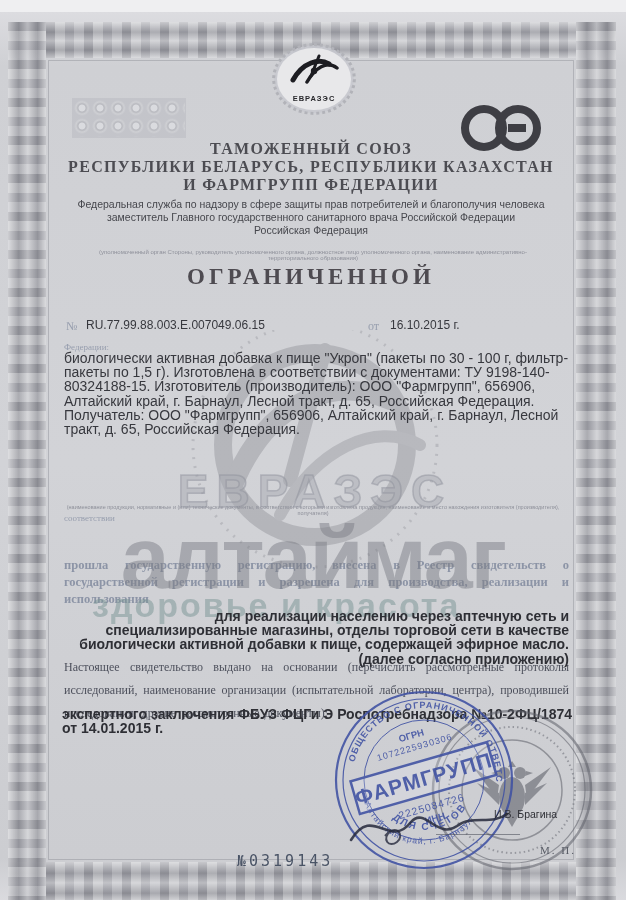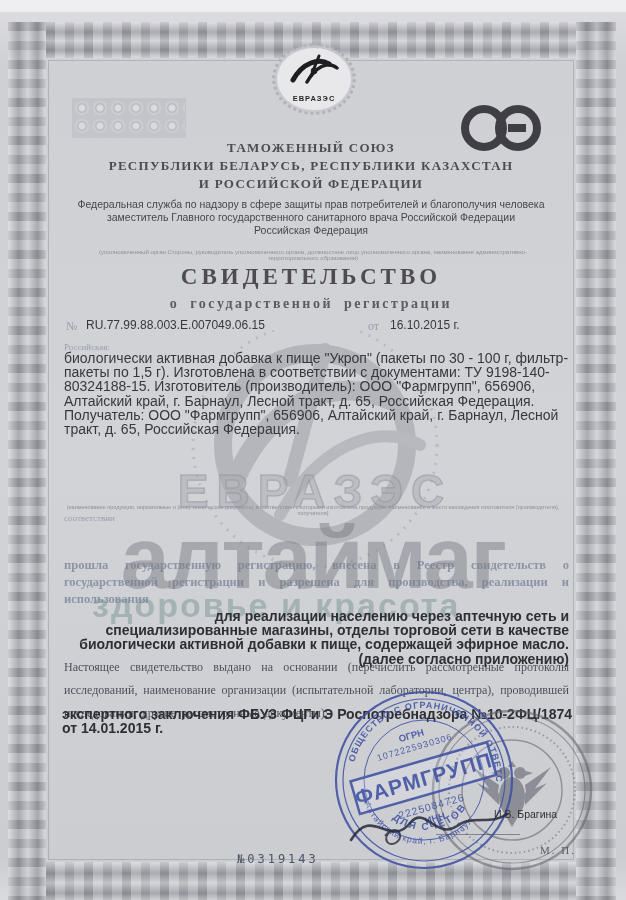--- a/index.html
+++ b/index.html
@@ -20,34 +20,34 @@
   .ts-logo{width:74px;height:62px;border-radius:50%;background:#e8e8ea;
            outline:3px dotted #b2b3b9;outline-offset:2px;
            box-shadow:0 0 0 3px rgba(200,201,207,.9);text-align:center;}
   .ts-logo .lbl{position:absolute;left:0;right:0;bottom:7px;font-size:7.5px;font-weight:bold;
                 letter-spacing:1px;color:#28282c;}
   .rosette{background-image:radial-gradient(circle at 9px 9px,#dcdde1 3px,#b4b5bb 4px,#cfd0d4 6px,#c2c3c9 8px);
            background-size:18px 18px;border:1px solid #c2c3c9;opacity:.85;}
   
   .ser{font-family:"Liberation Serif",serif;}
   .ctr{text-align:center;left:52px;right:56px;}
-  .h-main{font-weight:bold;font-size:13px;letter-spacing:1.3px;color:#4c4c52;}
+  .h-main{font-weight:bold;font-size:16px;letter-spacing:1.3px;color:#4c4c52;}
   .h-sub{font-size:10.5px;color:#46474d;}
   .micro{font-size:6px;color:#8e909a;filter:blur(.55px);text-align:center;}
   .title{font-weight:bold;font-size:23px;letter-spacing:4px;color:#4e4b51;}
   .subtitle{font-weight:bold;font-size:14px;letter-spacing:2.5px;word-spacing:5px;color:#5d5b64;}
   .faded-lbl{font-family:"Liberation Serif",serif;font-size:9px;color:#979eae;filter:blur(.4px);}
   .typed{font-size:14px;line-height:14.2px;color:#37383e;}
   .typed-b{font-weight:bold;color:#2e2f35;}
   .ghost-par{font-family:"Liberation Serif",serif;font-weight:bold;font-size:12.5px;line-height:17px;
              color:#8c94a6;text-align:justify;filter:blur(.3px);word-spacing:5px;}
   .ser-par{font-family:"Liberation Serif",serif;font-size:12px;line-height:23px;color:#4d505c;
            text-align:justify;word-spacing:2px;}
   .note{font-family:"Liberation Serif",serif;font-size:9.5px;line-height:12px;color:#575a64;text-align:justify;}
-  .blankno{font-family:"DejaVu Sans Mono",monospace;font-size:12px;letter-spacing:3px;color:#4a5466;}
+  .blankno{font-family:"DejaVu Sans Mono",monospace;font-size:15px;letter-spacing:3px;color:#4a5466;}
   
   .wm-brand{font-size:88px;font-weight:bold;letter-spacing:-2px;line-height:1;
             color:rgba(122,123,131,.48);text-align:center;z-index:2;}
   .wm-tag{font-size:34px;font-weight:bold;letter-spacing:2px;color:rgba(120,148,148,.50);z-index:2;}
   .wm-evrazes{font-size:46px;font-weight:bold;letter-spacing:8px;color:rgba(168,170,178,.50);
               -webkit-text-stroke:1.5px rgba(140,142,152,.45);text-align:center;z-index:1;}
   .z3{z-index:3;} .z4{z-index:4;} .z5{z-index:5;}
   .sig-line{height:1px;background:rgba(70,72,84,.55);}
   .signer-name{font-size:10.5px;color:#2e2f35;}
   .mp{font-family:"Liberation Serif",serif;font-size:11px;letter-spacing:2px;color:#565a64;}
@@ -76,35 +76,34 @@
   <div class="abs rosette" style="left:72px;top:86px;width:112px;height:38px;"></div>
 
   <svg class="abs" style="left:452px;top:86px;" width="100" height="62" viewBox="0 0 100 62">
     <circle cx="32" cy="30" r="19" stroke="#3e3e44" stroke-width="8" fill="none"></circle>
     <circle cx="66" cy="30" r="19" stroke="#3e3e44" stroke-width="8" fill="none"></circle>
     <rect x="56" y="26" width="18" height="8" fill="#3e3e44"></rect>
   </svg>
 
   <div class="abs ctr ser h-main" style="top:128px;">ТАМОЖЕННЫЙ СОЮЗ</div>
   <div class="abs ctr ser h-main" style="top:146px;">РЕСПУБЛИКИ БЕЛАРУСЬ, РЕСПУБЛИКИ КАЗАХСТАН</div>
-  <div class="abs ctr ser h-main" style="top:164px;">И РОССИЙСКОЙ ФЕДЕРАЦИИ</div>
+  <div class="abs ctr ser h-main" style="top:164px;">И ФАРМГРУПП ФЕДЕРАЦИИ</div>
   <div class="abs ctr h-sub" style="top:186px;">Федеральная служба по надзору в сфере защиты прав потребителей и благополучия человека</div>
   <div class="abs ctr h-sub" style="top:199px;">заместитель Главного государственного санитарного врача Российской Федерации</div>
   <div class="abs ctr h-sub" style="top:212px;">Российская Федерация</div>
   <div class="abs micro" style="left:80px;right:80px;top:237px;">(уполномоченный орган Стороны, руководитель уполномоченного органа, должностное лицо уполномоченного органа, наименование административно-территориального образования)</div>
 
-  <div class="abs ctr ser title" style="top:252px;">СВИДЕТЕЛЬСТВО</div>
-  <div class="abs ctr ser subtitle" style="top:284px;">о государственной регистрации</div>
+  <div class="abs ctr ser title" style="top:252px;">ОГРАНИЧЕННОЙ</div>
 
   <div class="abs faded-lbl" style="left:66px;top:307px;font-size:12px;">№</div>
   <div class="abs typed" style="left:86px;top:306px;font-size:12px;">RU.77.99.88.003.Е.007049.06.15</div>
   <div class="abs faded-lbl" style="left:368px;top:307px;font-size:12px;">от</div>
   <div class="abs typed" style="left:390px;top:306px;font-size:12px;">16.10.2015 г.</div>
 
-  <div class="abs faded-lbl" style="left:64px;top:330px;">Российская:</div>
+  <div class="abs faded-lbl" style="left:64px;top:330px;">Федерации:</div>
   <div class="abs typed z3" style="left:64px;top:339px;width:505px;">биологически активная добавка к пище "Укроп" (пакеты по 30 - 100 г, фильтр-пакеты по 1,5 г). Изготовлена в соответствии с документами: ТУ 9198-140-80324188-15. Изготовитель (производитель): ООО "Фармгрупп", 656906, Алтайский край, г. Барнаул, Лесной тракт, д. 65, Российская Федерация.  Получатель: ООО "Фармгрупп", 656906, Алтайский край, г. Барнаул, Лесной тракт, д. 65, Российская Федерация.</div>
 
   <svg class="abs" style="left:175px;top:318px;opacity:.30;" width="280" height="250" viewBox="0 0 280 250">
     <circle cx="140" cy="115" r="92" stroke="#73747c" stroke-width="18" fill="none"></circle>
     <circle cx="140" cy="115" r="122" stroke="#83848c" stroke-width="3" fill="none" stroke-dasharray="2 7"></circle>
     <path d="M60,150 C95,70 160,45 215,70" stroke="#73747c" stroke-width="20" fill="none" stroke-linecap="round"></path>
     <path d="M150,20 L115,150" stroke="#73747c" stroke-width="14" fill="none" stroke-linecap="round"></path>
     <path d="M105,185 C140,120 200,90 245,115" stroke="#7d7e86" stroke-width="12" fill="none" stroke-linecap="round"></path>
   </svg>
   <div class="abs wm-evrazes" style="left:150px;top:452px;width:330px;">ЕВРАЗЭС</div>

